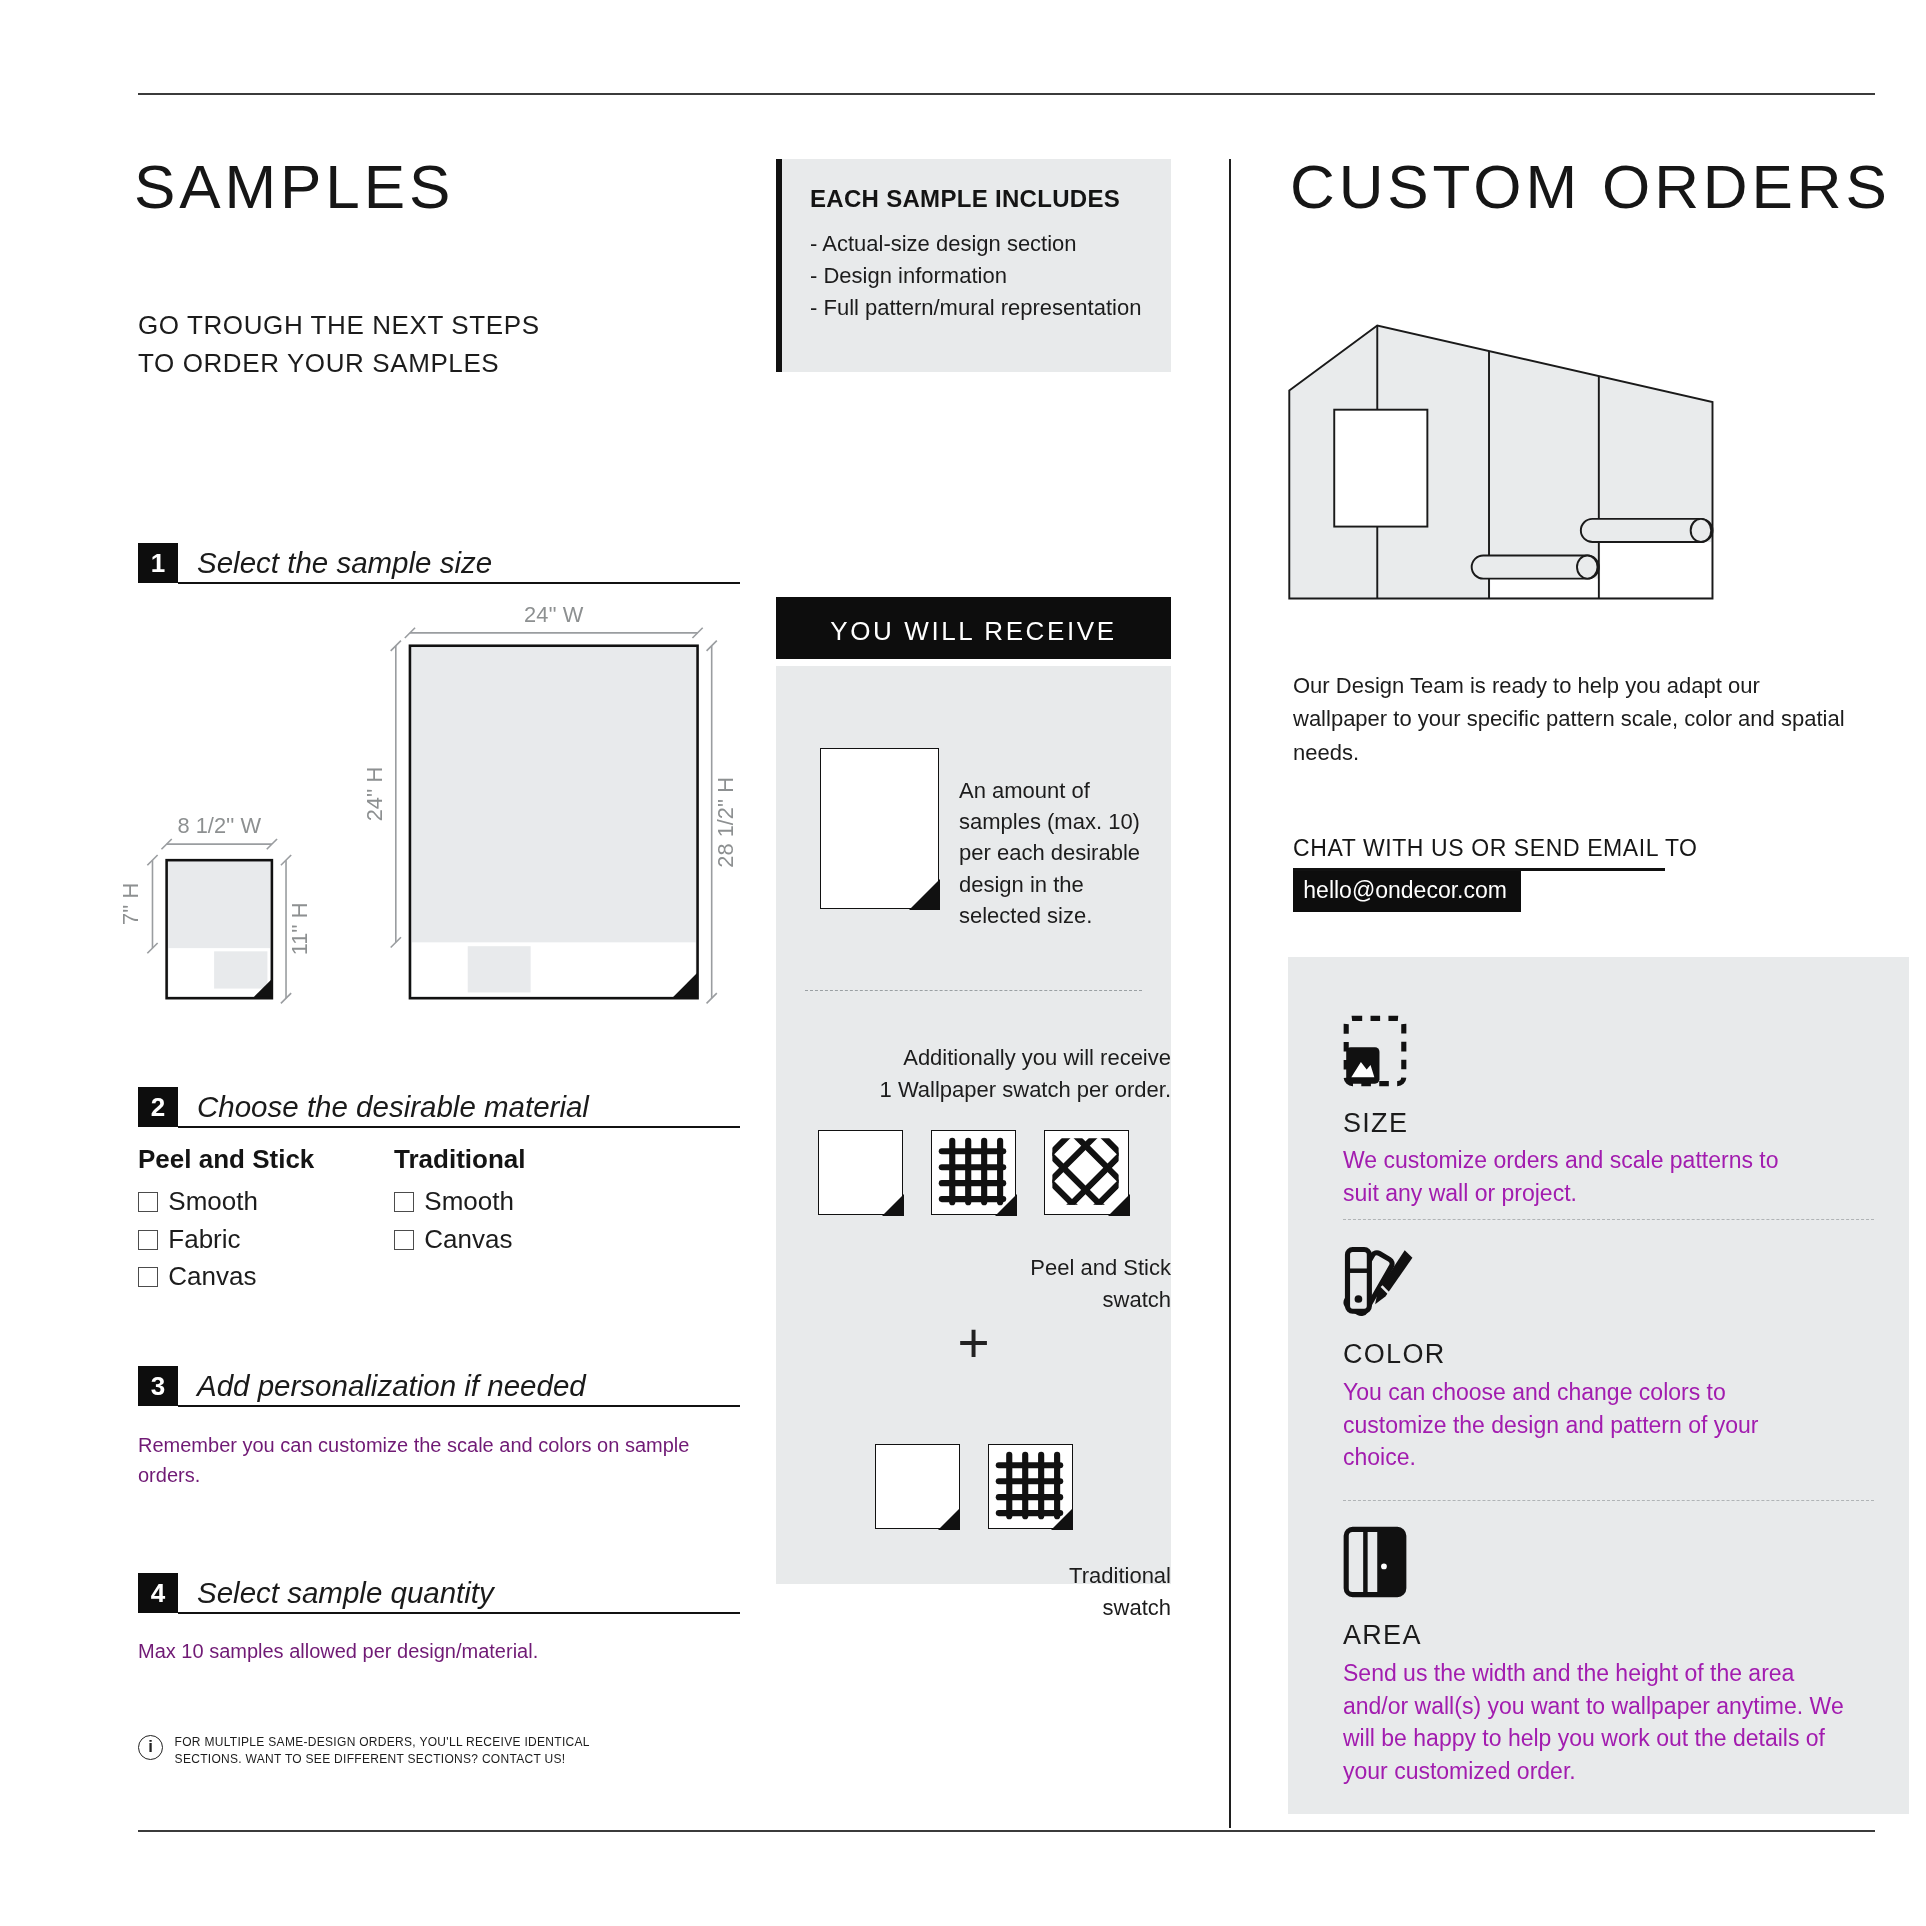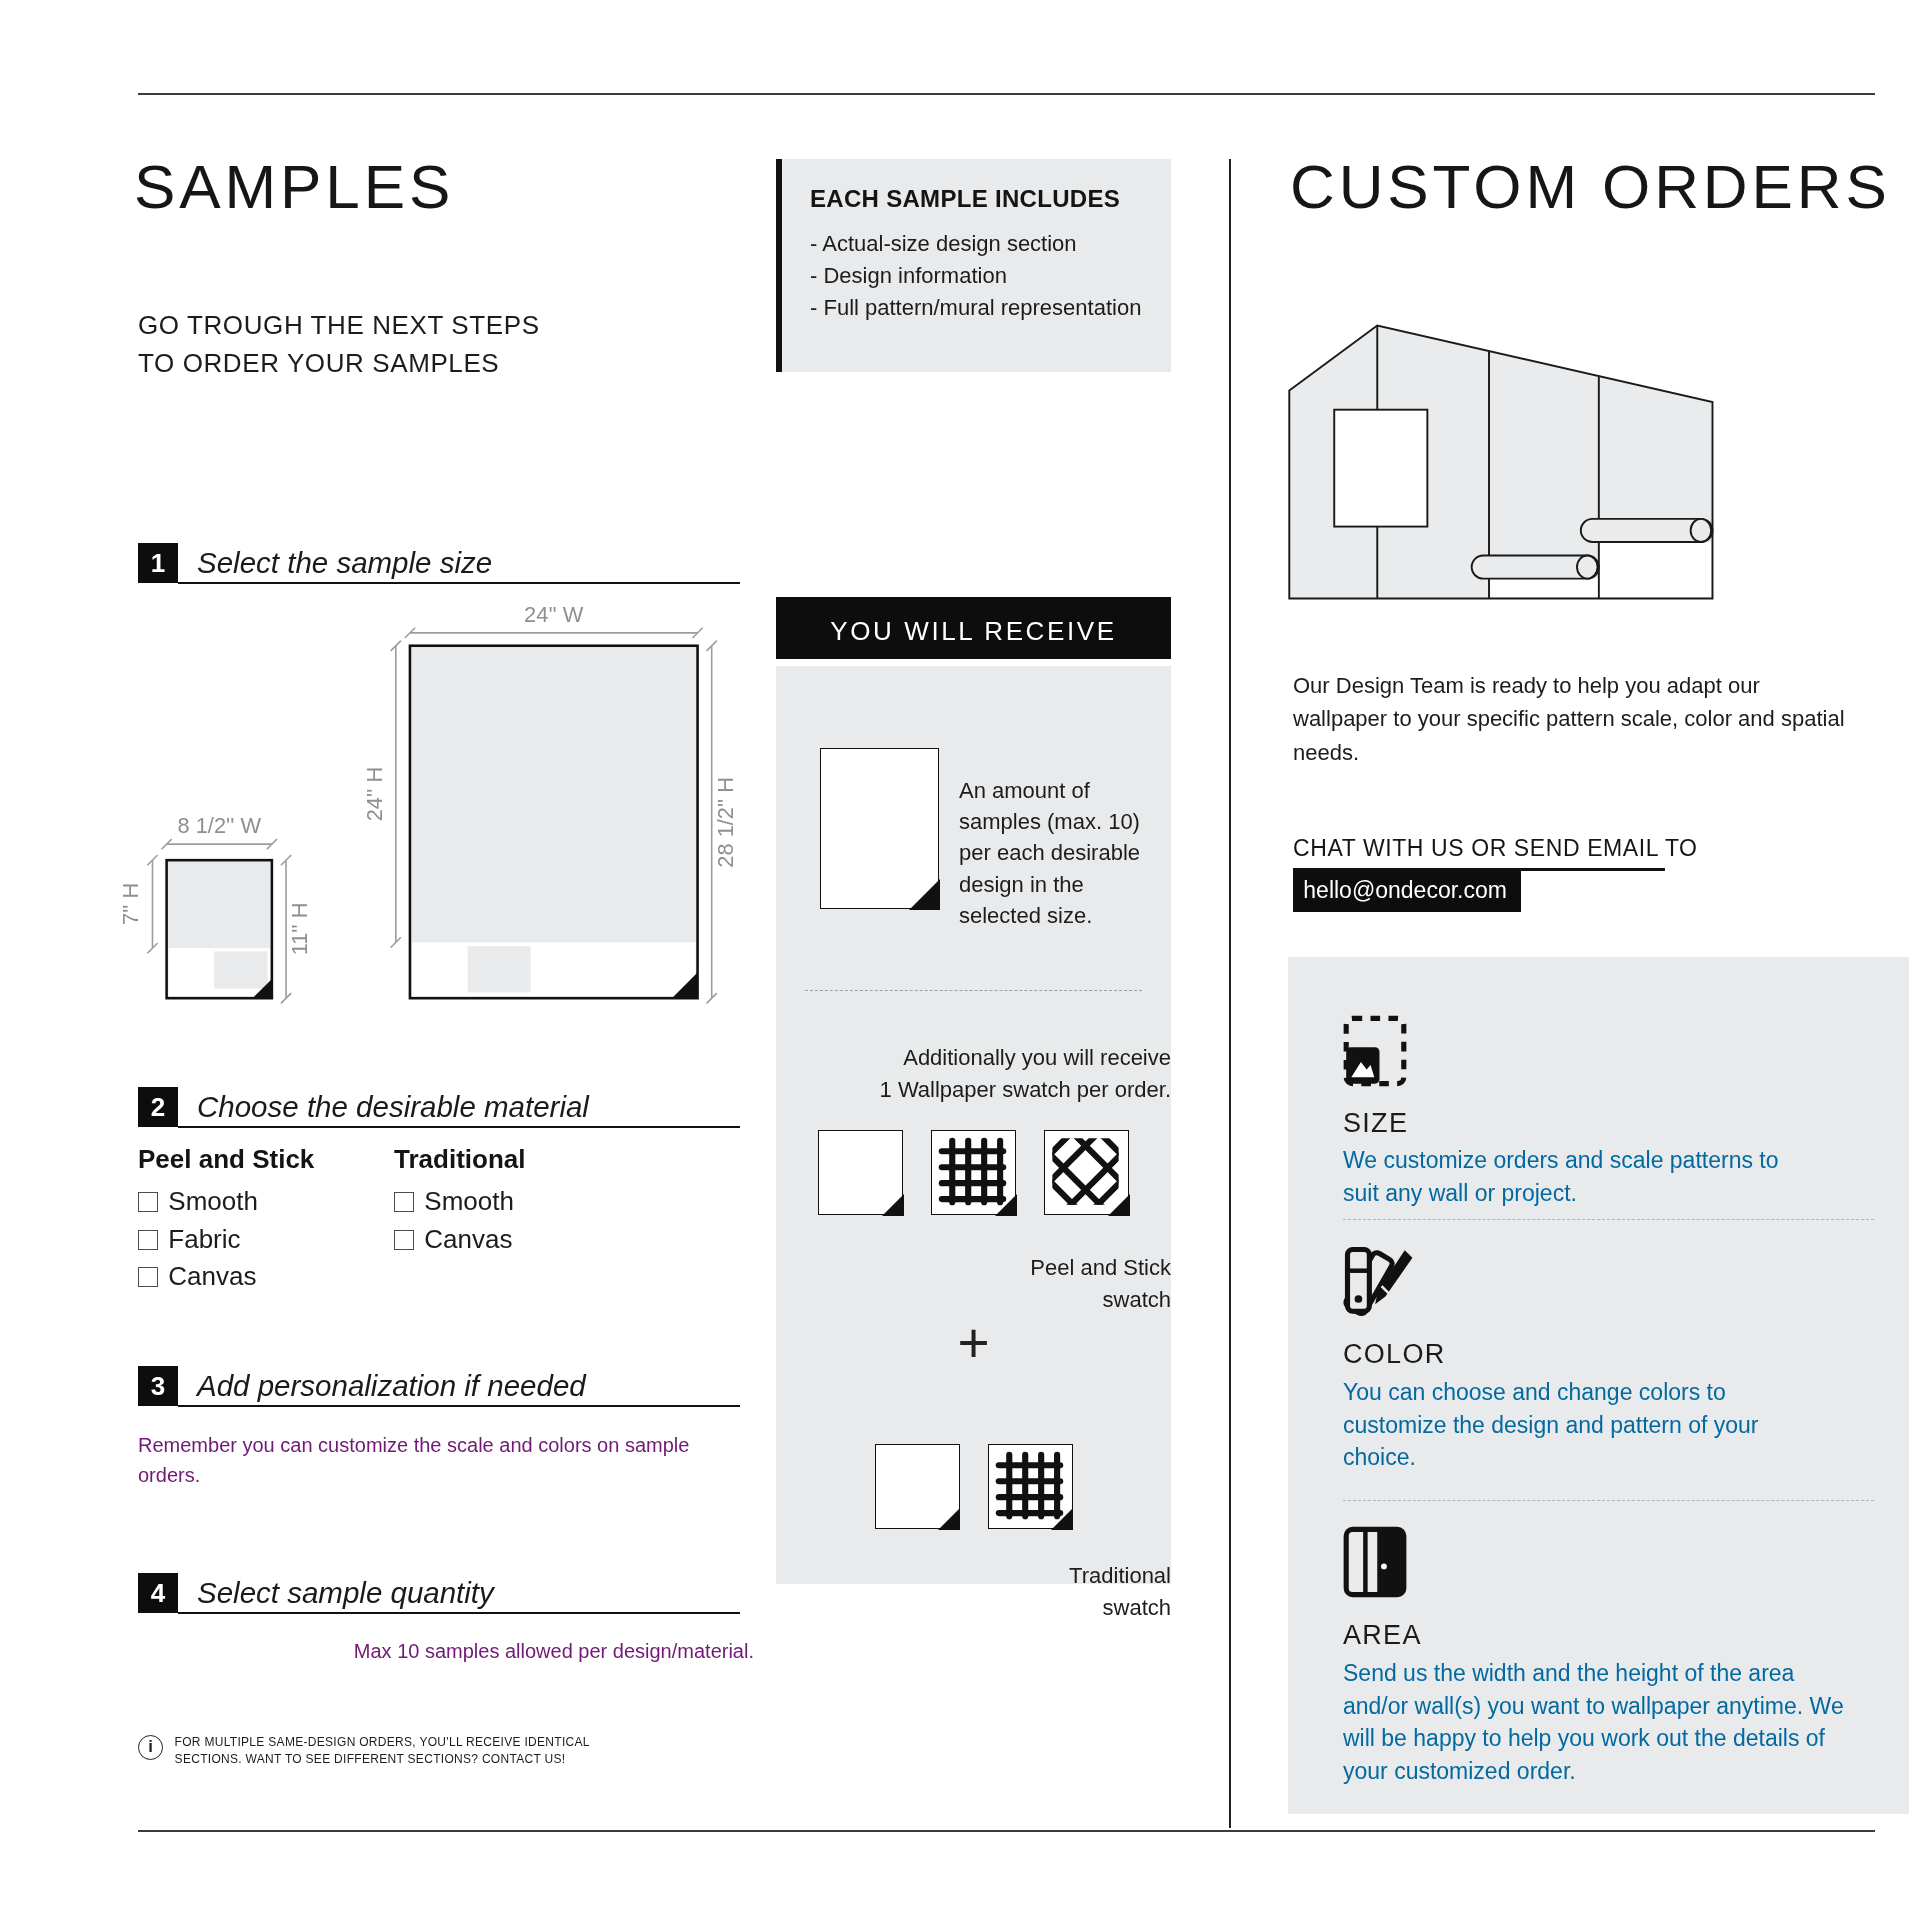--- a/index.html
+++ b/index.html
@@ -59,21 +59,21 @@
 
   
   .intro{position:absolute;left:1249px;top:669px;width:565px;font-size:22px;line-height:1.52;color:#1c1c1c;}
   .chat-line{position:absolute;left:1249px;top:835px;font-size:23px;letter-spacing:0.6px;color:#161616;white-space:nowrap;}
   .chat-underline{position:absolute;left:1249px;top:868px;width:372px;height:3.2px;background:#111;}
   .email-box{position:absolute;left:1249px;top:871px;background:#0d0d0d;color:#fff;font-size:23px;
              padding:6.4px 14px 7.7px 10.3px;white-space:nowrap;}
   .features-panel{position:absolute;left:1244px;top:957px;width:621px;height:857px;background:#e8eaeb;}
   .feat-icon{position:absolute;left:55px;}
   .feat-name{position:absolute;left:55px;font-size:27px;letter-spacing:1.3px;color:#1b1b1b;}
-  .feat-body{position:absolute;left:55px;font-size:23px;line-height:1.42;color:#0369a1;}
+  .feat-body{position:absolute;left:55px;font-size:23px;line-height:1.42;color:#a21caf;}
   .feat-dash{position:absolute;left:55px;right:35px;border-top:1.3px dashed #b0b4b6;}
 
   .nosel{user-select:none;}
 </style>
 </head>
 <body>
 
 <div id="canvas">
 
   <div class="rule" style="left:94px;top:93px;width:1737px;"></div>
@@ -179,21 +179,21 @@
     <div class="step-title">Add personalization if needed</div>
     <div class="step-line"></div>
   </div>
   <div class="para" style="left:94px;top:1430px;width:591px;">Remember you can customize the scale and colors on sample orders.</div>
 
   <div class="step" style="top:1573px;">
     <div class="step-num">4</div>
     <div class="step-title">Select sample quantity</div>
     <div class="step-line"></div>
   </div>
-  <div class="para" style="left:94px;top:1636px;width:616px;text-align:right;">Max 10 samples allowed per design/material.</div>
+  <div class="para" style="left:94px;top:1636px;width:616px;">Max 10 samples allowed per design/material.</div>
 
   <div class="footnote">
     <span class="info-icon nosel">i</span>
     <div class="footnote-text">
       <div>FOR MULTIPLE SAME-DESIGN ORDERS, YOU'LL RECEIVE IDENTICAL</div>
       <div>SECTIONS. WANT TO SEE DIFFERENT SECTIONS? CONTACT US!</div>
     </div>
   </div>
 
   <div class="includes-box">

